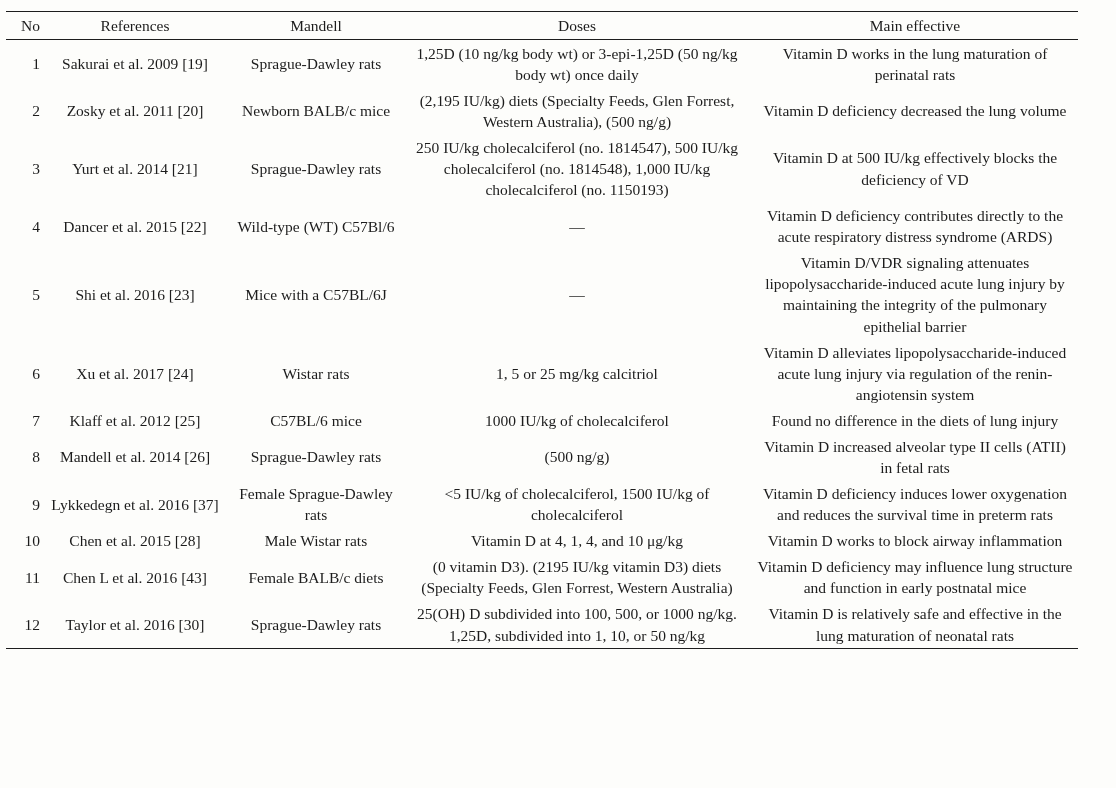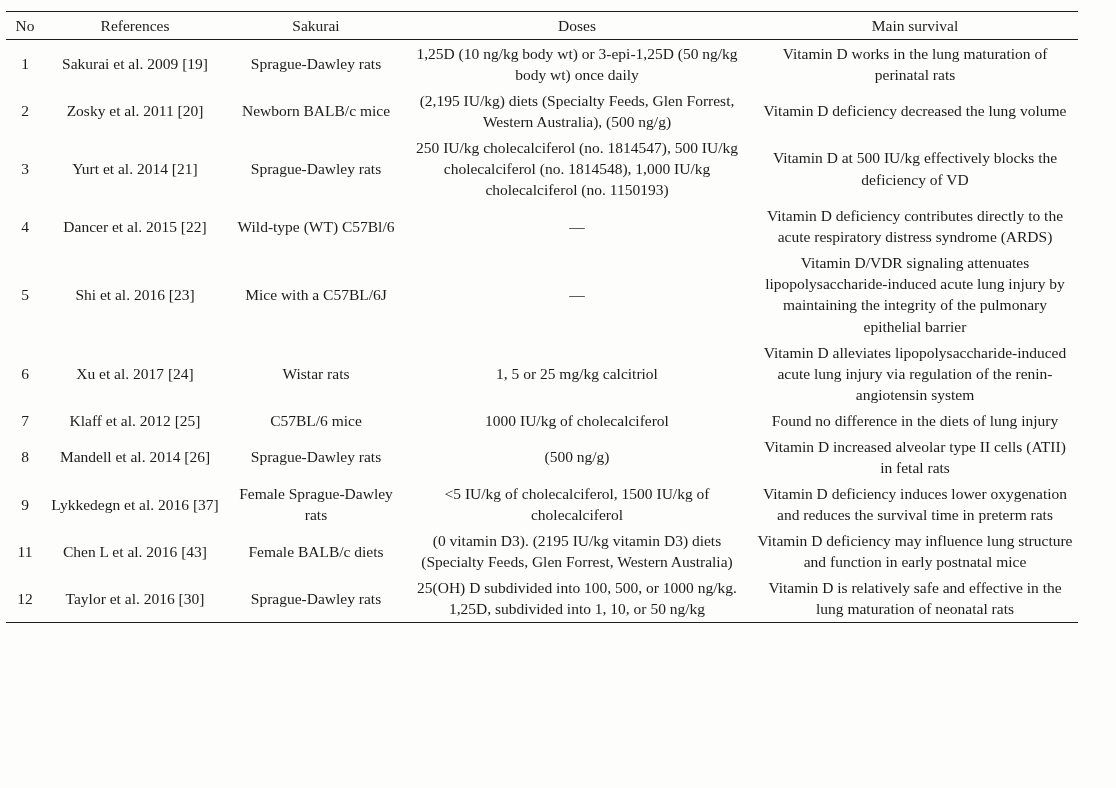--- a/index.html
+++ b/index.html
@@ -30,21 +30,21 @@
     padding: 3px 5px;
     vertical-align: middle;
   }
   .paper-table td {
     padding: 2.5px 5px;
     text-align: center;
     vertical-align: middle;
   }
   .paper-table th.c-no,
   .paper-table td.c-no {
-    text-align: center;
+    text-align: right;
     padding-left: 4px;
     padding-right: 0;
   }
   col.w-no       { width: 34px;  }
   col.w-refs     { width: 190px; }
   col.w-animals  { width: 172px; }
   col.w-doses    { width: 350px; }
   col.w-findings { width: 326px; }
 </style>
 </head>
@@ -55,23 +55,23 @@
     <col class="w-no">
       <col class="w-refs">
       <col class="w-animals">
       <col class="w-doses">
       <col class="w-findings">
   </colgroup>
   <thead>
     <tr>
       <th class="c-no">No</th>
       <th>References</th>
-      <th>Sakurai</th>
+      <th>Mandell</th>
       <th>Doses</th>
-      <th>Main survival</th>
+      <th>Main effective</th>
     </tr>
   </thead>
   <tbody>
     <tr>
       <td class="c-no">1</td>
       <td>Sakurai et al. 2009 [19]</td>
       <td>Sprague-Dawley rats</td>
       <td>1,25D (10 ng/kg body wt) or 3-epi-1,25D (50 ng/kg body wt) once daily</td>
       <td>Vitamin D works in the lung maturation of perinatal rats</td>
     </tr>
@@ -125,20 +125,27 @@
       <td>Vitamin D increased alveolar type II cells (ATII) in fetal rats</td>
     </tr>
     <tr>
       <td class="c-no">9</td>
       <td>Lykkedegn et al. 2016 [37]</td>
       <td>Female Sprague-Dawley rats</td>
       <td>&lt;5 IU/kg of cholecalciferol, 1500 IU/kg of cholecalciferol</td>
       <td>Vitamin D deficiency induces lower oxygenation and reduces the survival time in preterm rats</td>
     </tr>
     <tr>
+      <td class="c-no">10</td>
+      <td>Chen et al. 2015 [28]</td>
+      <td>Male Wistar rats</td>
+      <td>Vitamin D at 4, 1, 4, and 10 μg/kg</td>
+      <td>Vitamin D works to block airway inflammation</td>
+    </tr>
+    <tr>
       <td class="c-no">11</td>
       <td>Chen L et al. 2016 [43]</td>
       <td>Female BALB/c diets</td>
       <td>(0 vitamin D3). (2195 IU/kg vitamin D3) diets (Specialty Feeds, Glen Forrest, Western Australia)</td>
       <td>Vitamin D deficiency may influence lung structure and function in early postnatal mice</td>
     </tr>
     <tr>
       <td class="c-no">12</td>
       <td>Taylor et al. 2016 [30]</td>
       <td>Sprague-Dawley rats</td>

